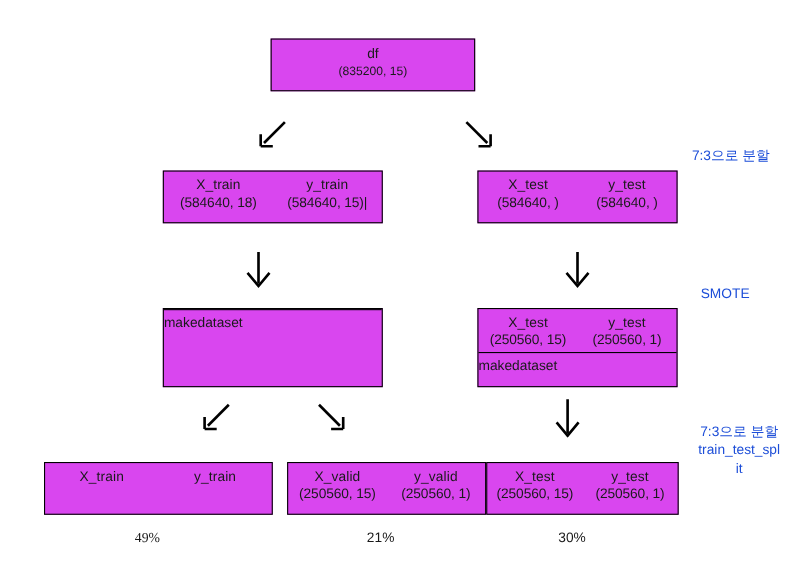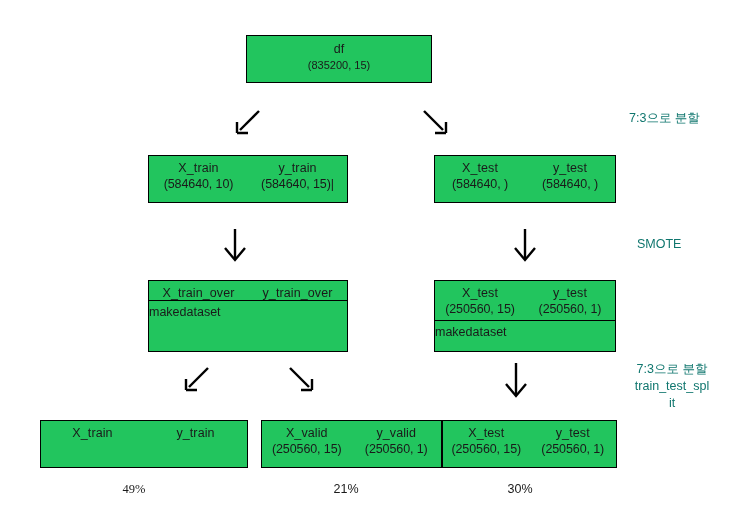--- a/index.html
+++ b/index.html
@@ -14,21 +14,21 @@
     background: #ffffff;
     font-family: "Liberation Sans", sans-serif;
     color: #1a1a1a;
     overflow: hidden;
   }
 
   
   .node {
     position: absolute;
     border: 1.5px solid #000000;
-    background: #22c55e;
+    background: #d946ef;
     box-sizing: border-box;
   }
   .node .row {
     display: flex;
     align-items: center;
     justify-content: space-between;
     white-space: nowrap;
   }
   .node .cell {
     flex: 1 1 0;
@@ -70,24 +70,25 @@
     line-height: 1;
     color: #000000;
     user-select: none;
   }
   .arrow svg { display: block; }
 
   
   .annot {
     position: absolute;
     font-size: 12.5px;
-    color: #0f766e;
+    color: #1d4ed8;
     text-align: center;
     line-height: 17px;
     white-space: pre-line;
+    margin-top: 23px;
   }
   .annot-left {
     text-align: left;
   }
 
   
   .pct {
     position: absolute;
     font-size: 12.5px;
     color: #1a1a1a;
@@ -118,21 +119,21 @@
     </svg>
   </div>
   <div class="annot annot-left" style="left:629px; top:110px; width:100px;">7:3으로 분할</div>
 
   <div class="node" style="left:148px; top:155px; width:200px; height:48px;">
     <div class="row name-row">
       <span class="cell">X_train</span>
       <span class="cell">y_train</span>
     </div>
     <div class="row shape-row">
-      <span class="cell">(584640, 10)</span>
+      <span class="cell">(584640, 18)</span>
       <span class="cell">(584640, 15)|</span>
     </div>
   </div>
 
   <div class="node" style="left:434px; top:155px; width:182px; height:48px;">
     <div class="row name-row">
       <span class="cell">X_test</span>
       <span class="cell">y_test</span>
     </div>
     <div class="row shape-row">
@@ -149,24 +150,20 @@
   </div>
   <div class="arrow" style="left:512px; top:228px;">
     <svg width="26" height="34" viewBox="0 0 26 34">
       <path d="M13 1 L13 30" stroke="#000" stroke-width="2.4" fill="none"></path>
       <path d="M3 20 L13 32 L23 20" stroke="#000" stroke-width="2.4" fill="none"></path>
     </svg>
   </div>
   <div class="annot annot-left" style="left:637px; top:236px; width:100px;">SMOTE</div>
 
   <div class="node" style="left:148px; top:280px; width:200px; height:72px;">
-    <div class="row name-row">
-      <span class="cell">X_train_over</span>
-      <span class="cell">y_train_over</span>
-    </div>
     <div class="sub-row">makedataset</div>
   </div>
 
   <div class="node" style="left:434px; top:280px; width:182px; height:72px;">
     <div class="row name-row">
       <span class="cell">X_test</span>
       <span class="cell">y_test</span>
     </div>
     <div class="row shape-row">
       <span class="cell">(250560, 15)</span>

